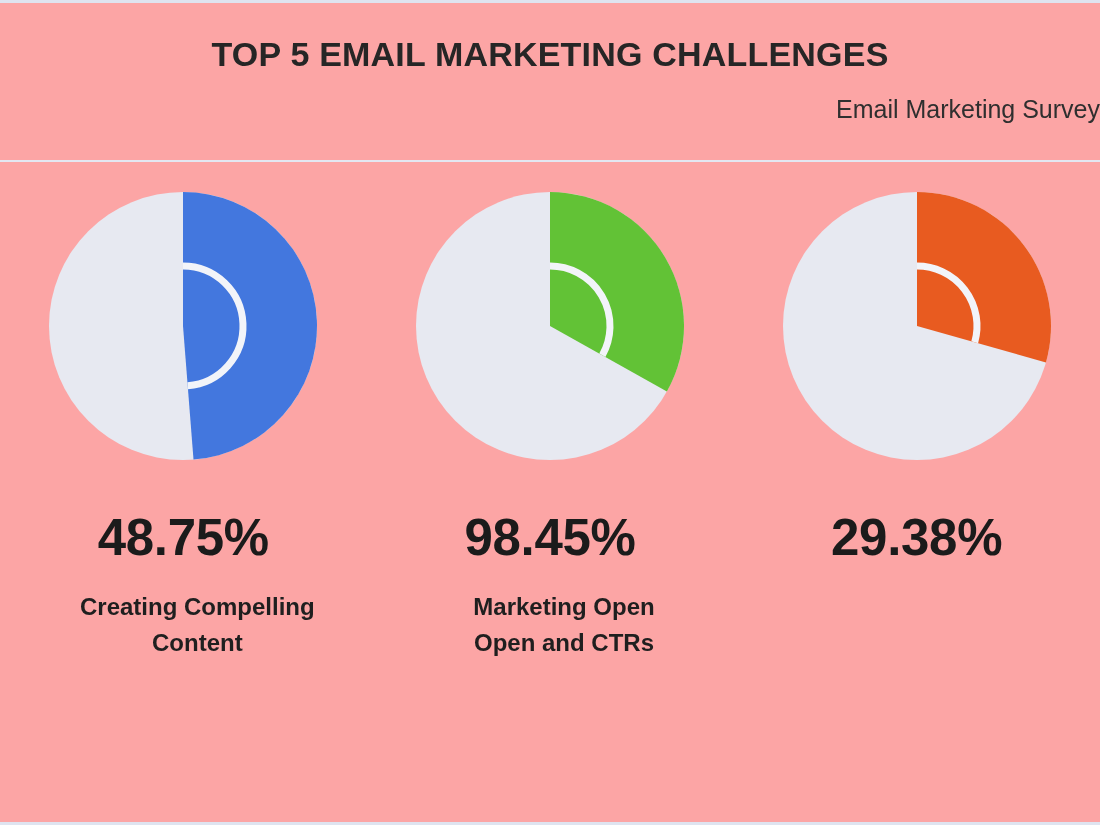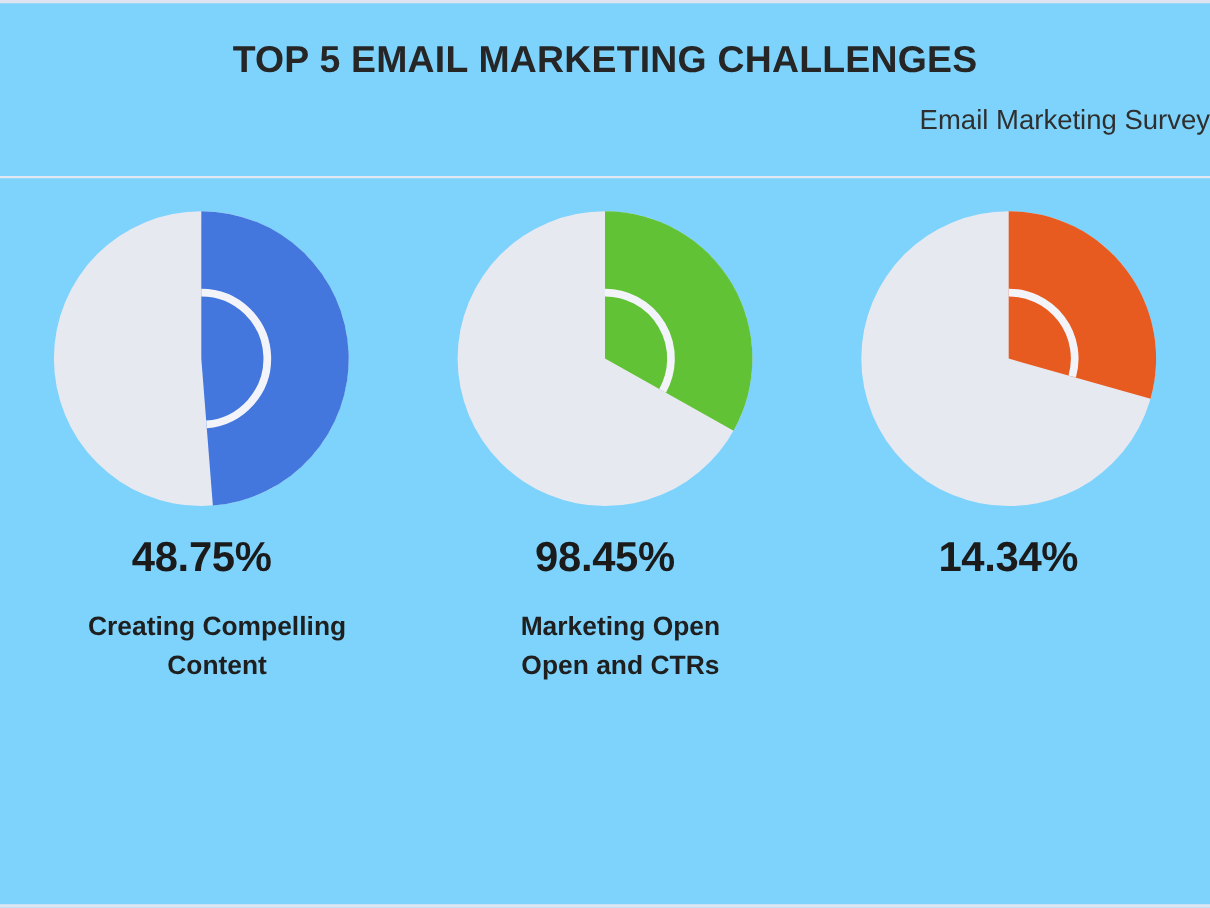--- a/index.html
+++ b/index.html
@@ -10,21 +10,21 @@
     width: 1100px;
     height: 825px;
     background: #ffffff;
     font-family: "Liberation Sans", sans-serif;
     overflow: hidden;
   }
   .page {
     position: relative;
     width: 1100px;
     height: 825px;
-    background: #7dd3fc;
+    background: #fca5a5;
     box-sizing: border-box;
     border-top: 3px solid #dfe4f0;
     border-bottom: 3px solid #dfe4f0;
   }
   .header {
     position: absolute;
     left: 0;
     top: 0;
     width: 1100px;
     height: 155px;
@@ -82,22 +82,22 @@
     width: 276px;
     height: 276px;
     position: relative;
   }
   .pie-svg {
     display: block;
     width: 276px;
     height: 276px;
   }
   .pct-value {
-    margin-top: 24px;
-    font-size: 38px;
+    margin-top: 48px;
+    font-size: 51px;
     font-weight: bold;
     color: #1b1b1b;
     letter-spacing: -0.3px;
     line-height: 1;
     font-family: "Liberation Sans", sans-serif;
   }
   .pct-label {
     margin-top: 26px;
     font-size: 24px;
     font-weight: bold;
@@ -154,17 +154,17 @@
     </div>
 
     <div class="chart-cell">
       <div class="pie-wrap">
         <svg class="pie-svg" viewBox="0 0 276 276">
           <circle class="pie-track" cx="138" cy="138" r="134" fill="#e7e9f1"></circle>
           <path class="pie-slice" d="M 138 138 L 138.000 4.000 A 134 134 0 0 1 266.958 174.414 Z" fill="#e85b20"></path>
           <path class="pie-inner-arc" d="M 138.000 78.000 A 60 60 0 0 1 195.742 154.305" fill="none" stroke="#f2f4f9" stroke-width="7"></path>
         </svg>
       </div>
-      <div class="pct-value">14.34%</div>
+      <div class="pct-value">29.38%</div>
     </div>
 
   </div>
 </div>
 
 </body></html>

